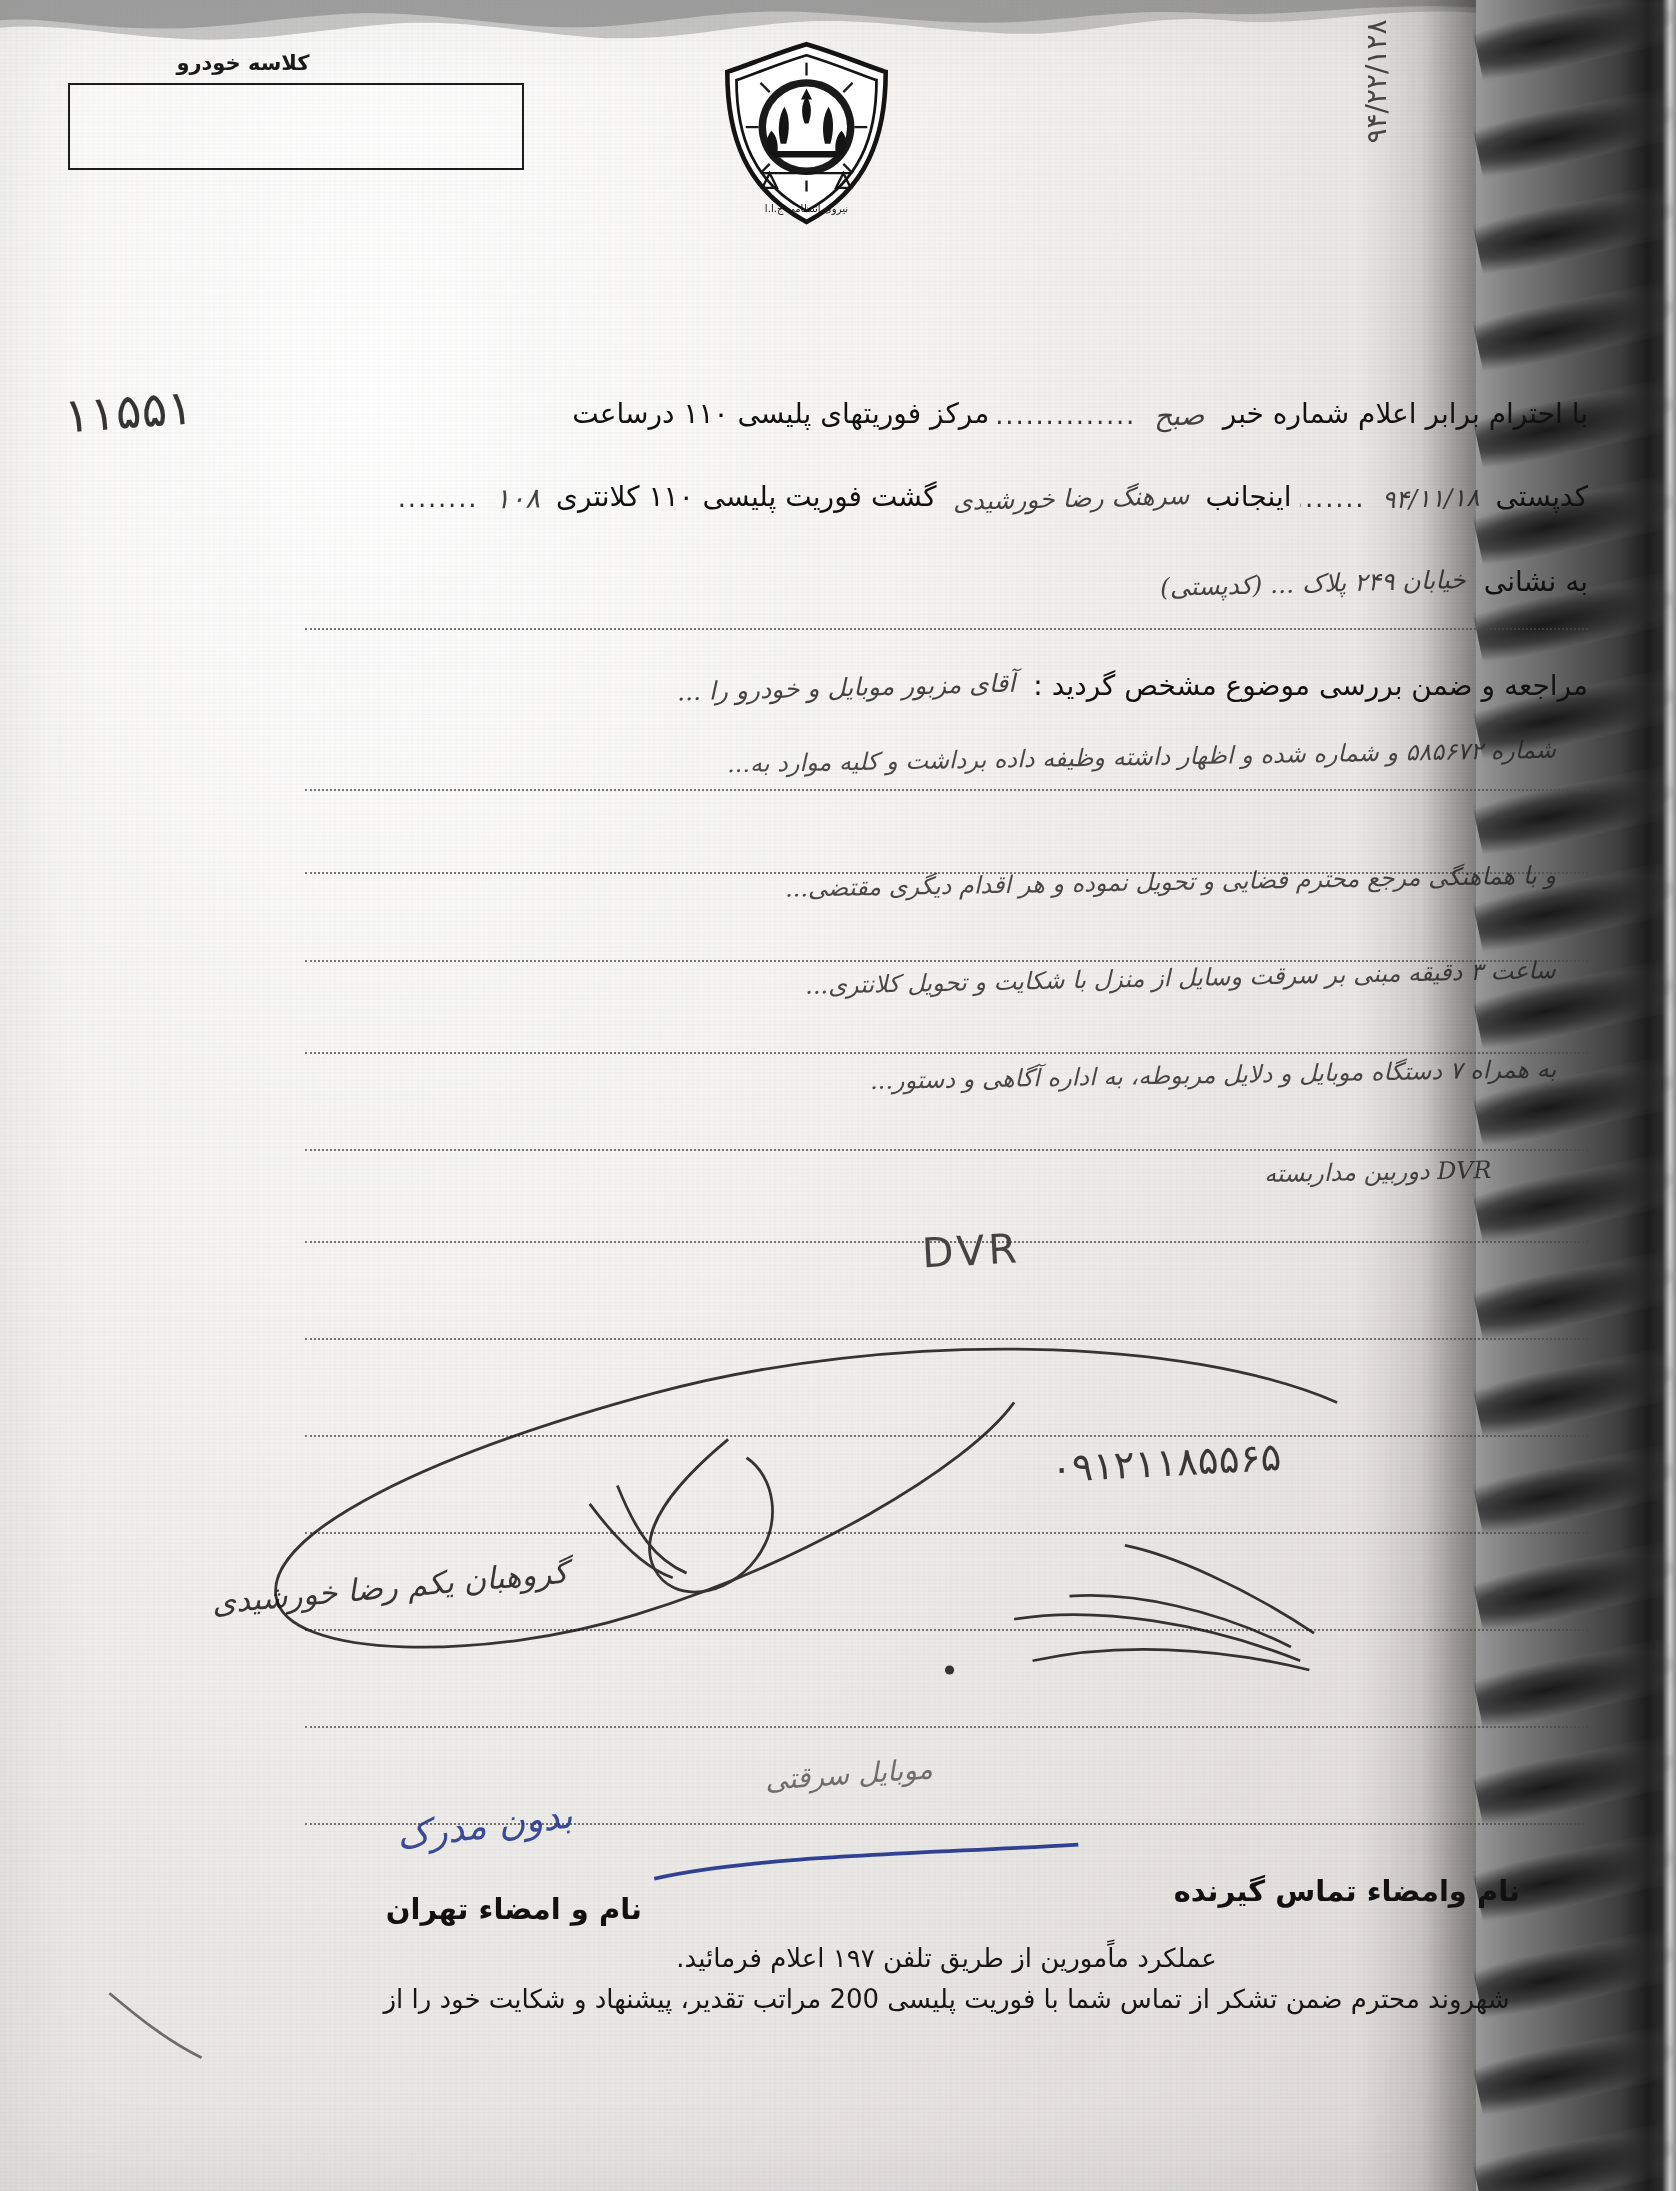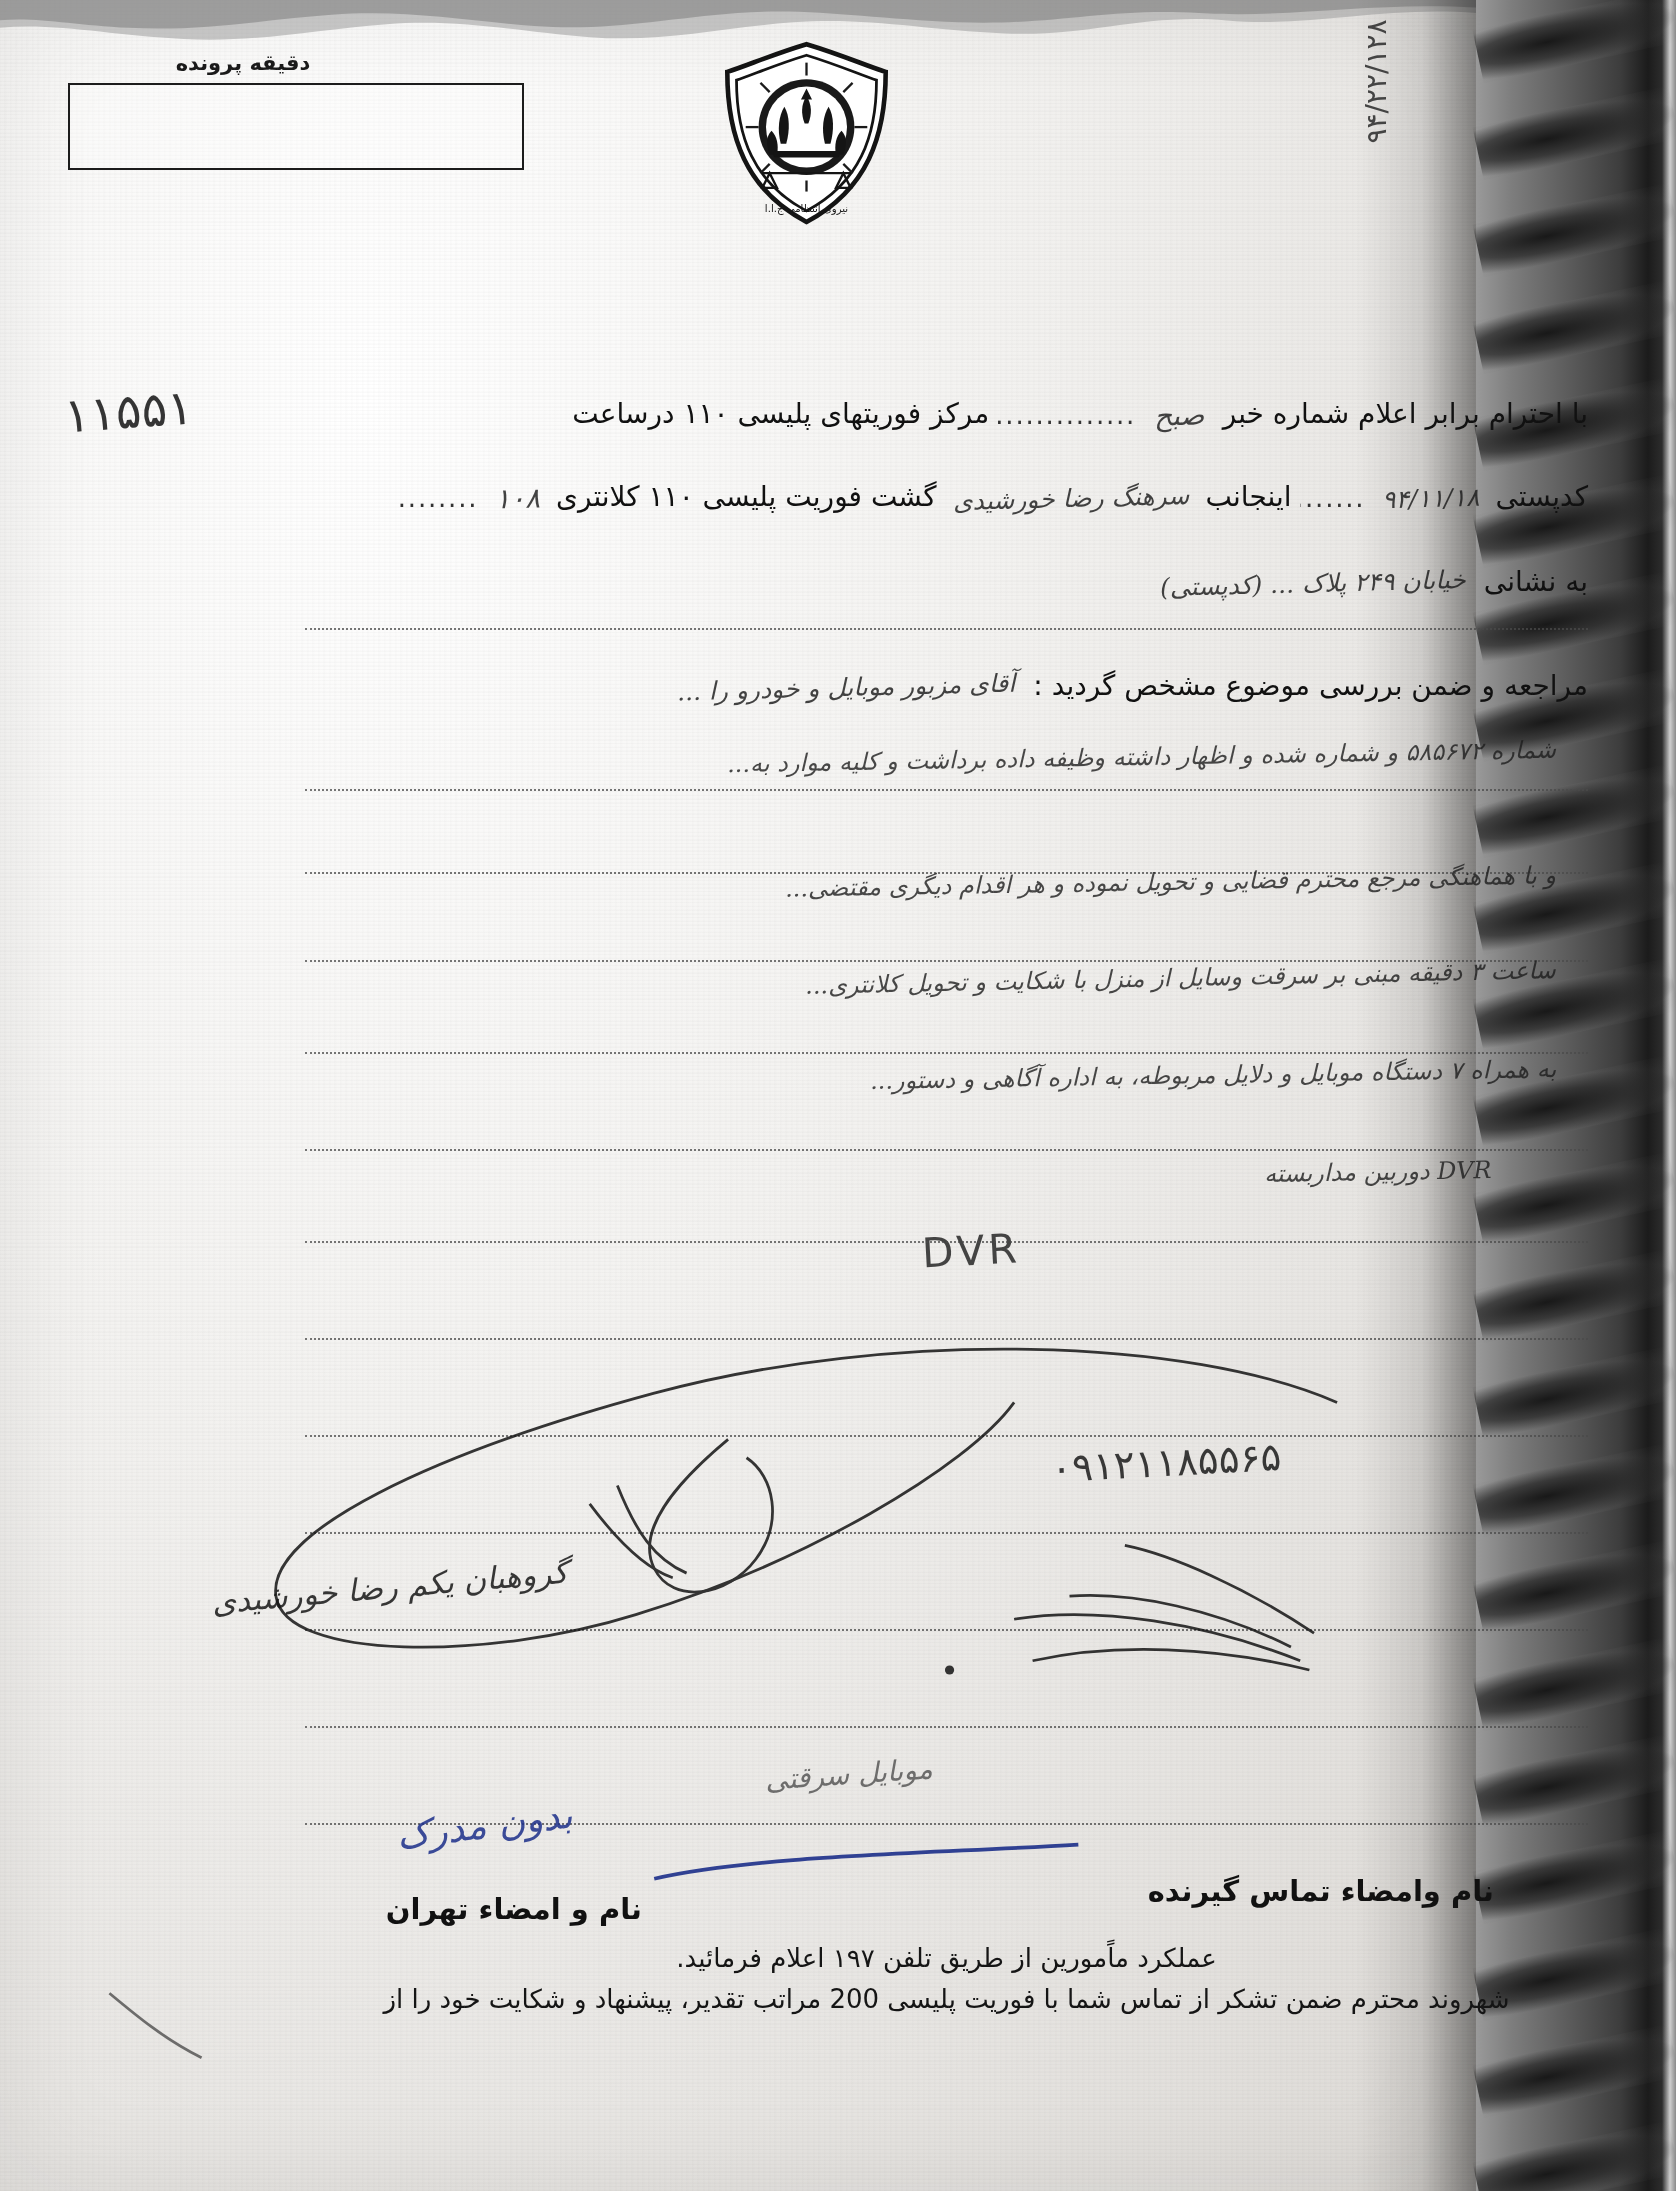--- a/index.html
+++ b/index.html
@@ -275,21 +275,21 @@
     <div class="spiral" style="top:1560px"></div>
     <div class="spiral" style="top:1657px"></div>
     <div class="spiral" style="top:1754px"></div>
     <div class="spiral" style="top:1850px"></div>
     <div class="spiral" style="top:1947px"></div>
     <div class="spiral" style="top:2044px"></div>
     <div class="spiral" style="top:2141px"></div>
   </div>
   <div class="edge-shadow"></div>
 
-  <div class="case-label">دقیقه پرونده</div>
+  <div class="case-label">کلاسه خودرو</div>
   <div class="case-box"></div>
 
   <div class="emblem">
     <svg viewBox="0 0 220 215" width="203" height="198">
       <g fill="none" stroke="#141414" stroke-width="3">
         <path d="M110,10 C150,22 176,34 196,40 C196,110 176,168 110,203 C44,168 24,110 24,40 C44,34 70,22 110,10 Z" fill="#ffffff" stroke-width="5"></path>
         <path d="M110,22 C146,33 170,44 186,49 C186,110 168,160 110,191 C52,160 34,110 34,49 C50,44 74,33 110,22 Z" stroke-width="3"></path>
       </g>
       <circle cx="110" cy="100" r="52" fill="#1a1a1a"></circle>
       <circle cx="110" cy="100" r="44" fill="#ffffff"></circle>
@@ -399,21 +399,21 @@
   <div class="phone-num">۰۹۱۲۱۱۸۵۵۶۵</div>
 
   <div class="sig-name">گروهبان یکم رضا خورشیدی</div>
 
   <div class="hwline" style="top:1758px; left:766px; font-size:28px; color:#3a3a3a; opacity:0.7; transform:rotate(-4deg);">موبایل سرقتی</div>
   <div class="blue-hw" style="top:1804px; left:397px; font-size:37px; transform:rotate(-7deg);">بدون مدرک</div>
   <svg class="signature" style="top:1837px; left:646px; width:461px; height:65px;" viewBox="0 0 500 70">
     <path d="M10,45 C120,20 300,18 470,8" fill="none" stroke="#1c2f8a" stroke-width="4" opacity="0.9"></path>
   </svg>
 
-  <div class="footer-label" style="top:1874px; right:182px;">نام وامضاء تماس گیرنده</div>
+  <div class="footer-label" style="top:1874px; right:156px;">نام وامضاء تماس گیرنده</div>
   <div class="footer-label" style="top:1892px; right:1034px;">نام و امضاء تهران</div>
 
   <div class="footer-text" style="top:1984px;">شهروند محترم ضمن تشکر از تماس شما با فوریت پلیسی 200 مراتب تقدیر، پیشنهاد و شکایت خود را از</div>
   <div class="footer-text" style="top:1943px;">عملکرد ماًمورین از طریق تلفن ۱۹۷ اعلام فرمائید.</div>
 
   <svg class="signature" style="top:1984px; left:92px; width:129px; height:83px;" viewBox="0 0 140 90">
     <path d="M20,10 C50,35 80,60 120,80" fill="none" stroke="#1a1a1a" stroke-width="3" opacity="0.6"></path>
   </svg>
 
 </div>

